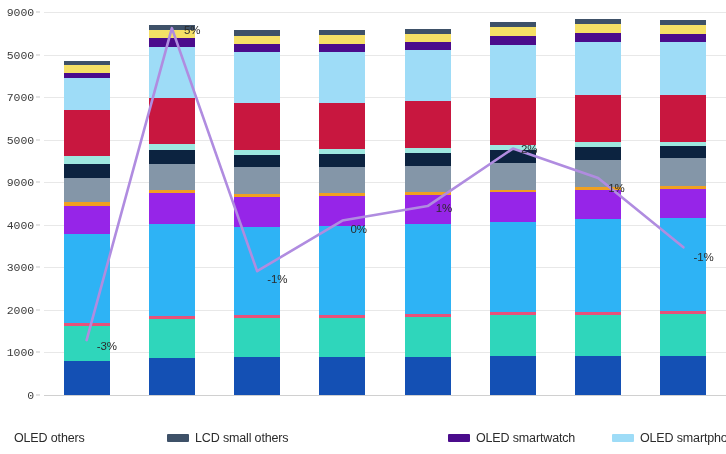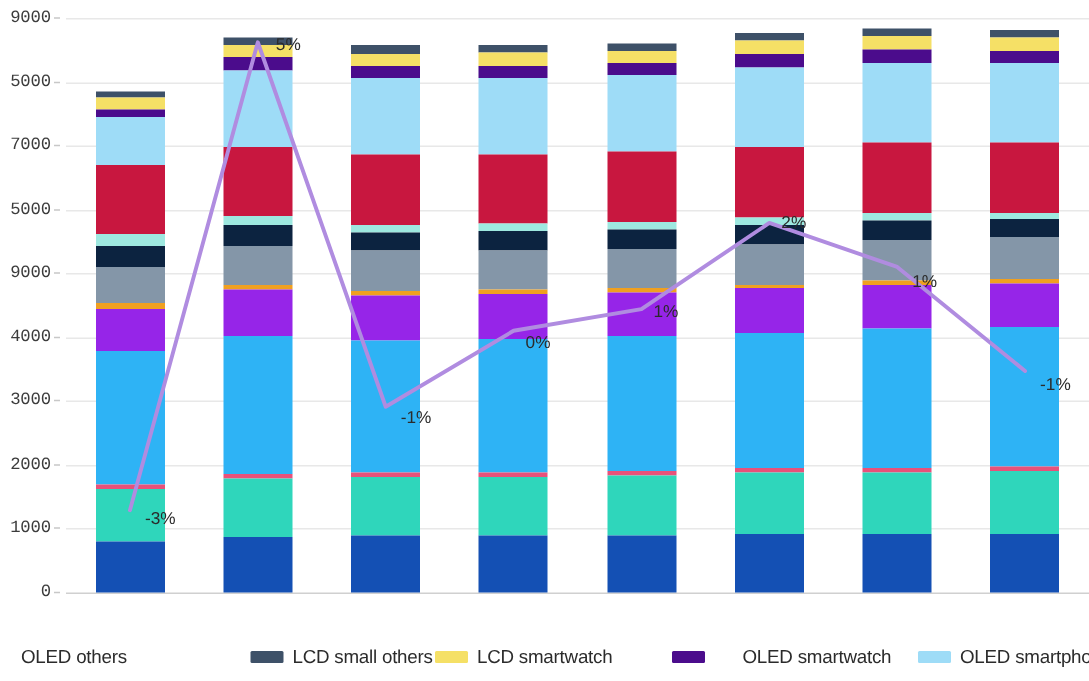--- a/index.html
+++ b/index.html
@@ -353,25 +353,21 @@
     </div>
   <div id="legend">
       <div class="legend-item" style="left: -14px;">
         <div class="legend-swatch" style="background: rgb(158, 232, 224); visibility: hidden;"></div>
         <span class="legend-text">OLED others</span>
       </div>
       <div class="legend-item" style="left: 132px; margin-left: 35px;">
         <div class="legend-swatch" style="background: rgb(62, 81, 104);"></div>
         <span class="legend-text">LCD small others</span>
       </div>
-      <div class="legend-item" style="left: 290px;">
-        <div class="legend-swatch" style="background: rgb(245, 224, 102);"></div>
-        <span class="legend-text">LCD smartwatch</span>
-      </div>
-      <div class="legend-item" style="left: 448px; gap: 19px;">
+      <div class="legend-item" style="left: 448px;">
         <div class="legend-swatch" style="background: rgb(75, 12, 140);"></div>
         <span class="legend-text">OLED smartwatch</span>
       </div>
       <div class="legend-item" style="left: 612px;">
         <div class="legend-swatch" style="background: rgb(158, 220, 247);"></div>
         <span class="legend-text">OLED smartphone</span>
       </div>
     </div>
 
 </div>

